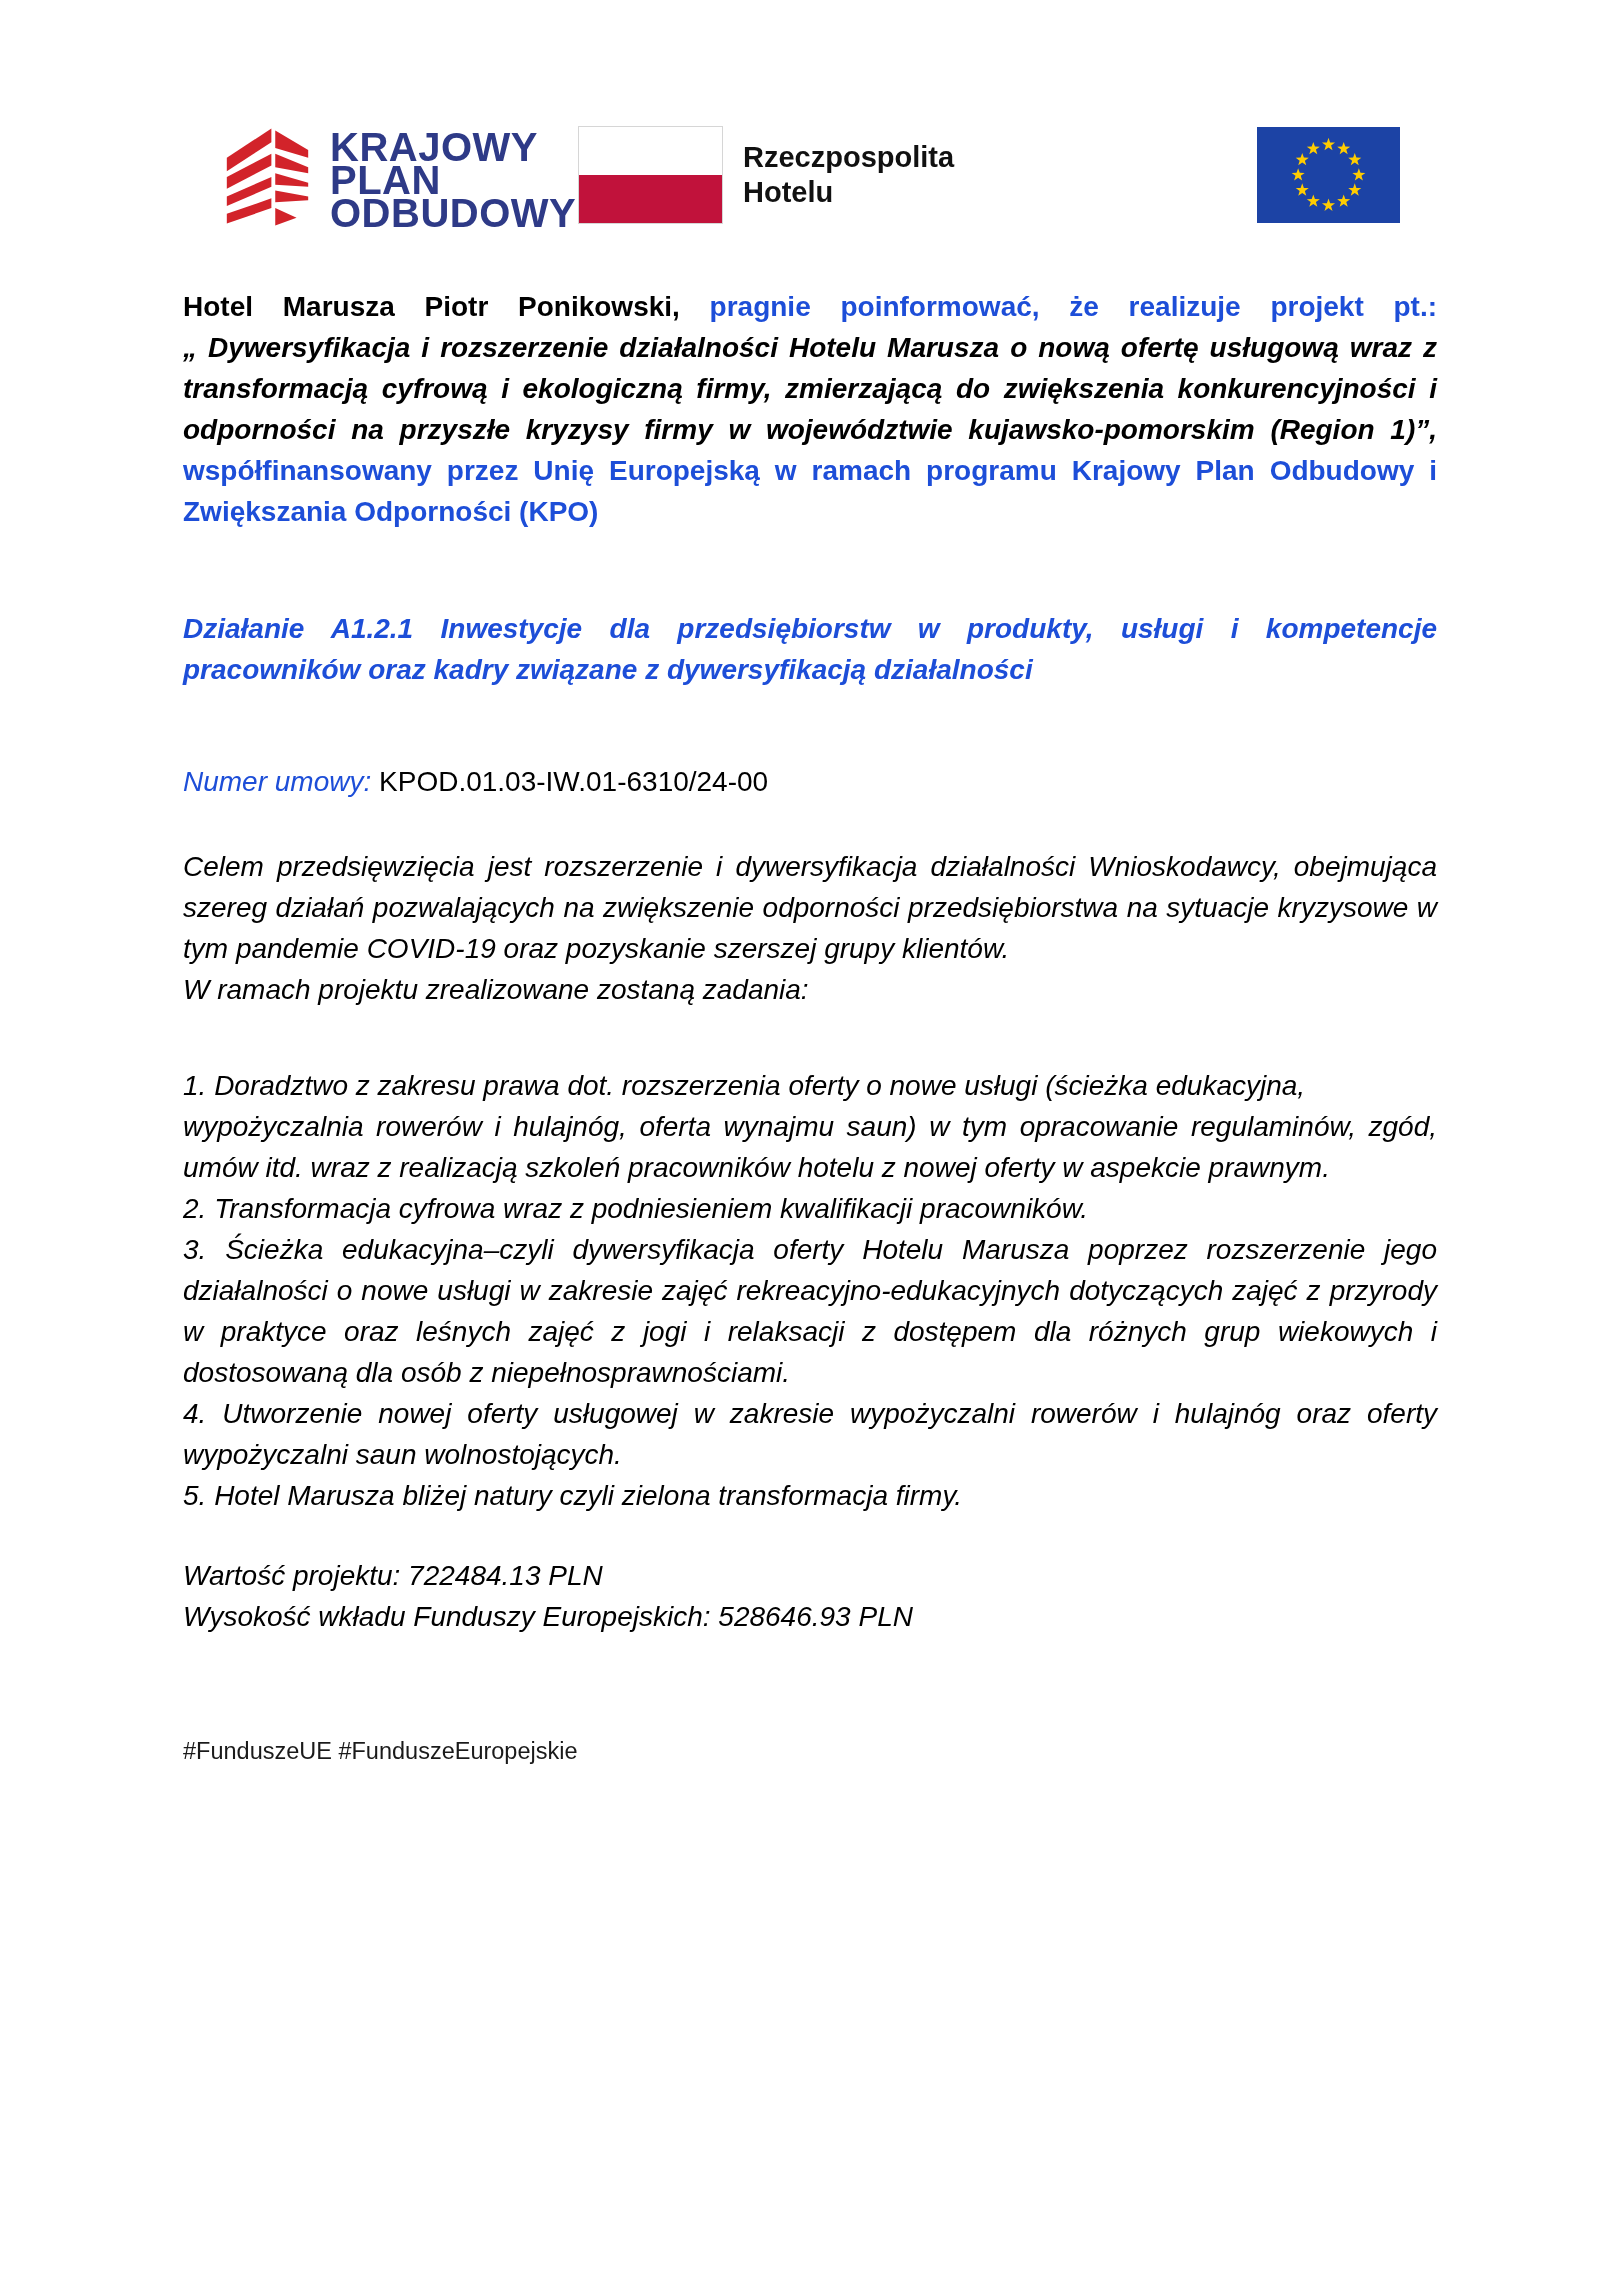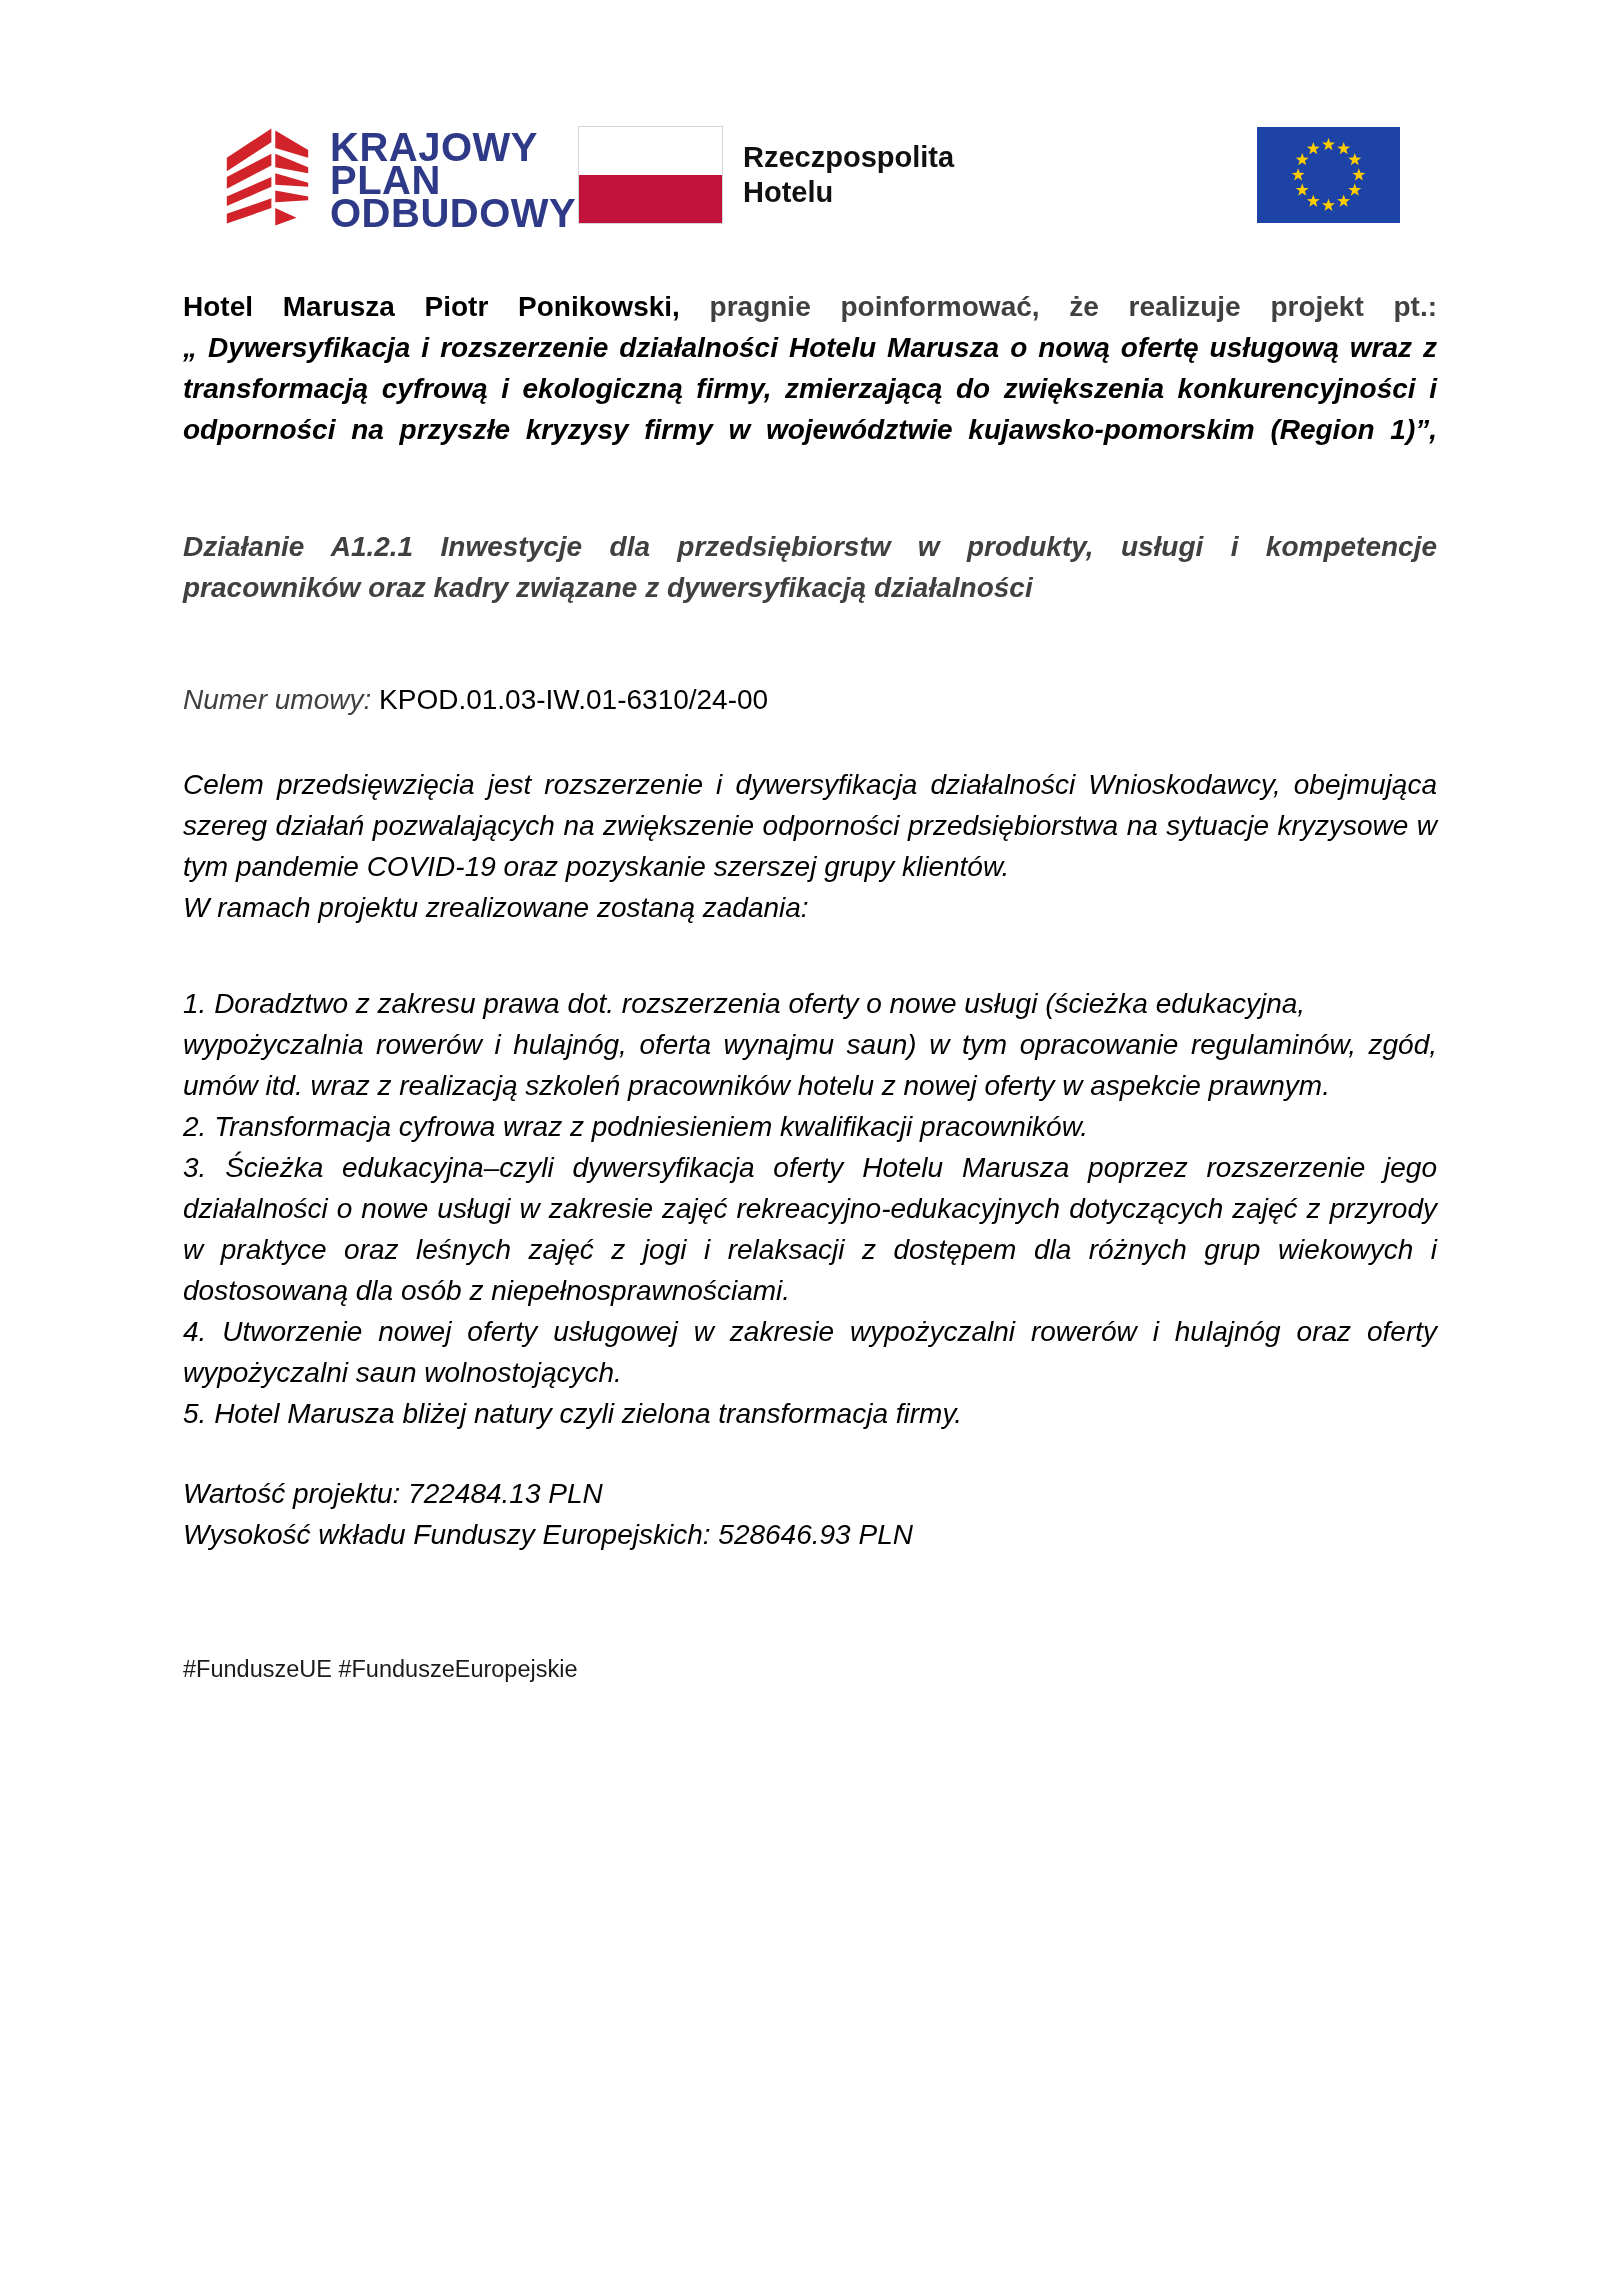--- a/index.html
+++ b/index.html
@@ -29,21 +29,21 @@
     position:absolute;right:387px;top:128px;
     text-align:right;font-size:25.5px;line-height:30px;color:#161616;
   }
   .eu-text .eu-bold{font-weight:bold;font-size:27.4px;}
   .eu-flag{position:absolute;left:1257px;top:127px;width:143px;height:96px;}
   
   .content{position:absolute;left:183px;top:286px;width:1254px;}
   .content p, .content div.task{margin:0;}
   .b{font-weight:bold;}
   .it{font-style:italic;}
-  .navy{color:#404040;}
+  .navy{color:#1d4ed8;}
   .jy{text-align:justify;}
   .jy-all{text-align:justify;text-align-last:justify;}
   .intro{font-size:28px;line-height:41px;font-weight:bold;}
   .body-it{font-size:28px;line-height:41px;font-style:italic;}
   .action{margin-top:76px !important;}
   .contract{margin-top:71px !important;font-size:28px;line-height:41px;}
   .contract .num{font-style:normal;color:#000;}
   .goal{margin-top:44px !important;font-style:italic;}
   .tasks{margin-top:55px;}
   .task{white-space:pre-wrap;}
@@ -109,20 +109,21 @@
     </svg>
   </div>
 
   <div class="content">
 
     <p class="intro jy-all">
       <span>Hotel Marusza Piotr Ponikowski,</span>
       <span class="navy">pragnie poinformować, że realizuje projekt pt.:</span>
     </p>
     <p class="intro it jy-all">„ Dywersyfikacja i rozszerzenie działalności Hotelu Marusza o nową ofertę usługową wraz z transformacją cyfrową i ekologiczną firmy, zmierzającą do zwiększenia konkurencyjności i odporności na przyszłe kryzysy firmy w województwie kujawsko-pomorskim (Region 1)”,</p>
+    <p class="intro navy jy">współfinansowany przez Unię Europejską w ramach programu Krajowy Plan Odbudowy i Zwiększania Odporności (KPO)</p>
 
     <p class="body-it b navy jy action">Działanie A1.2.1 Inwestycje dla przedsiębiorstw w produkty, usługi i kompetencje pracowników oraz kadry związane z dywersyfikacją działalności</p>
 
     <p class="contract">
       <span class="it navy">Numer umowy:</span>
       <span class="num">KPOD.01.03-IW.01-6310/24-00</span>
     </p>
 
     <p class="body-it jy goal">Celem przedsięwzięcia jest rozszerzenie i dywersyfikacja działalności Wnioskodawcy, obejmująca szereg działań pozwalających na zwiększenie odporności przedsiębiorstwa na sytuacje kryzysowe w tym pandemie COVID-19 oraz pozyskanie szerszej grupy klientów.</p>
     <p class="body-it">W ramach projektu zrealizowane zostaną zadania:</p>

